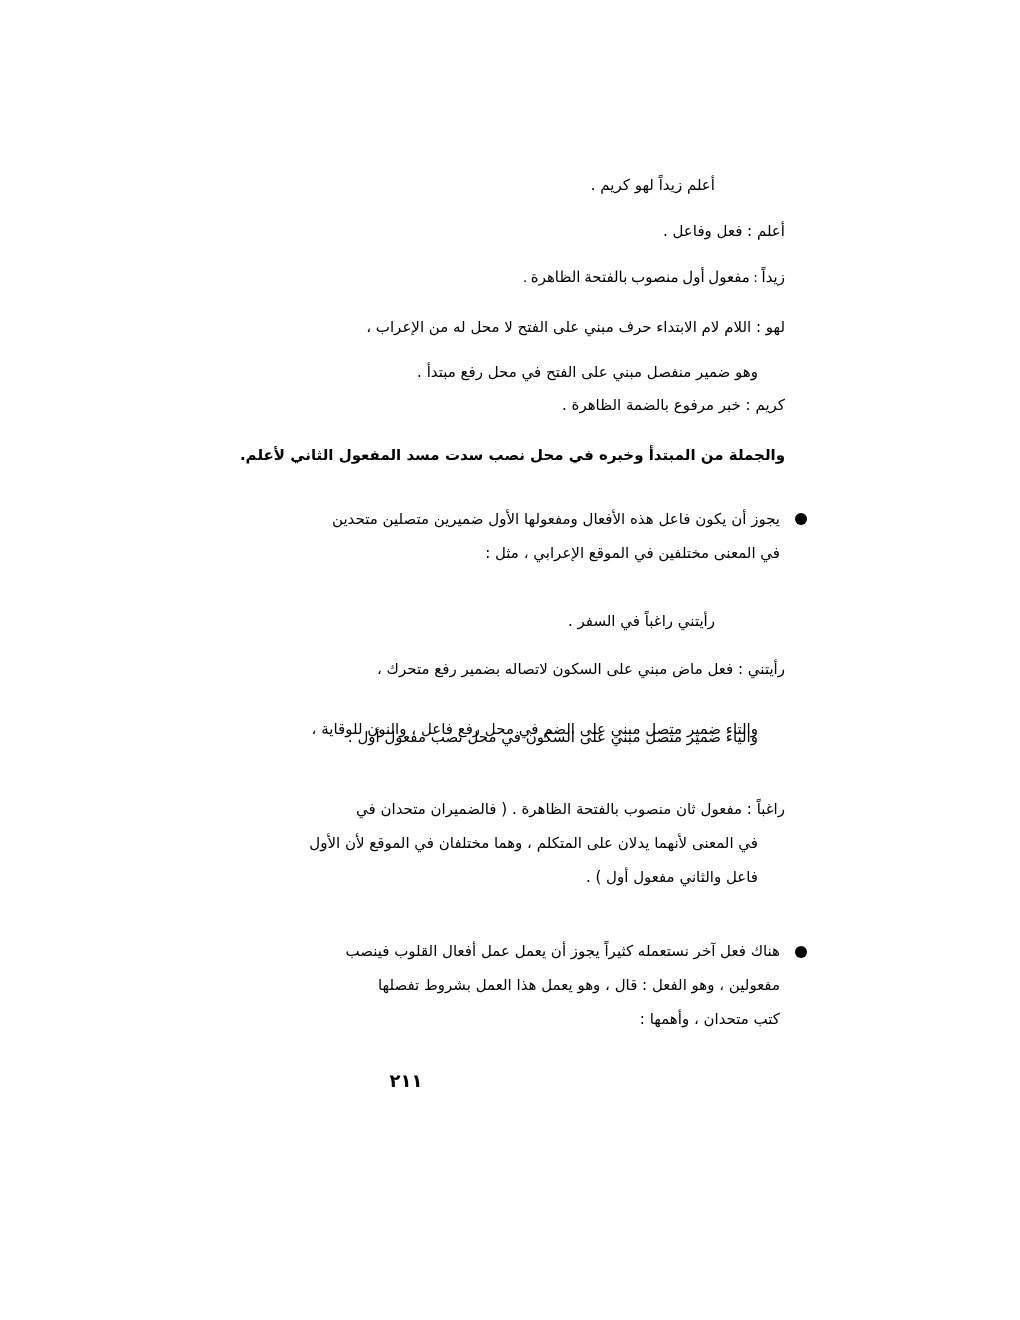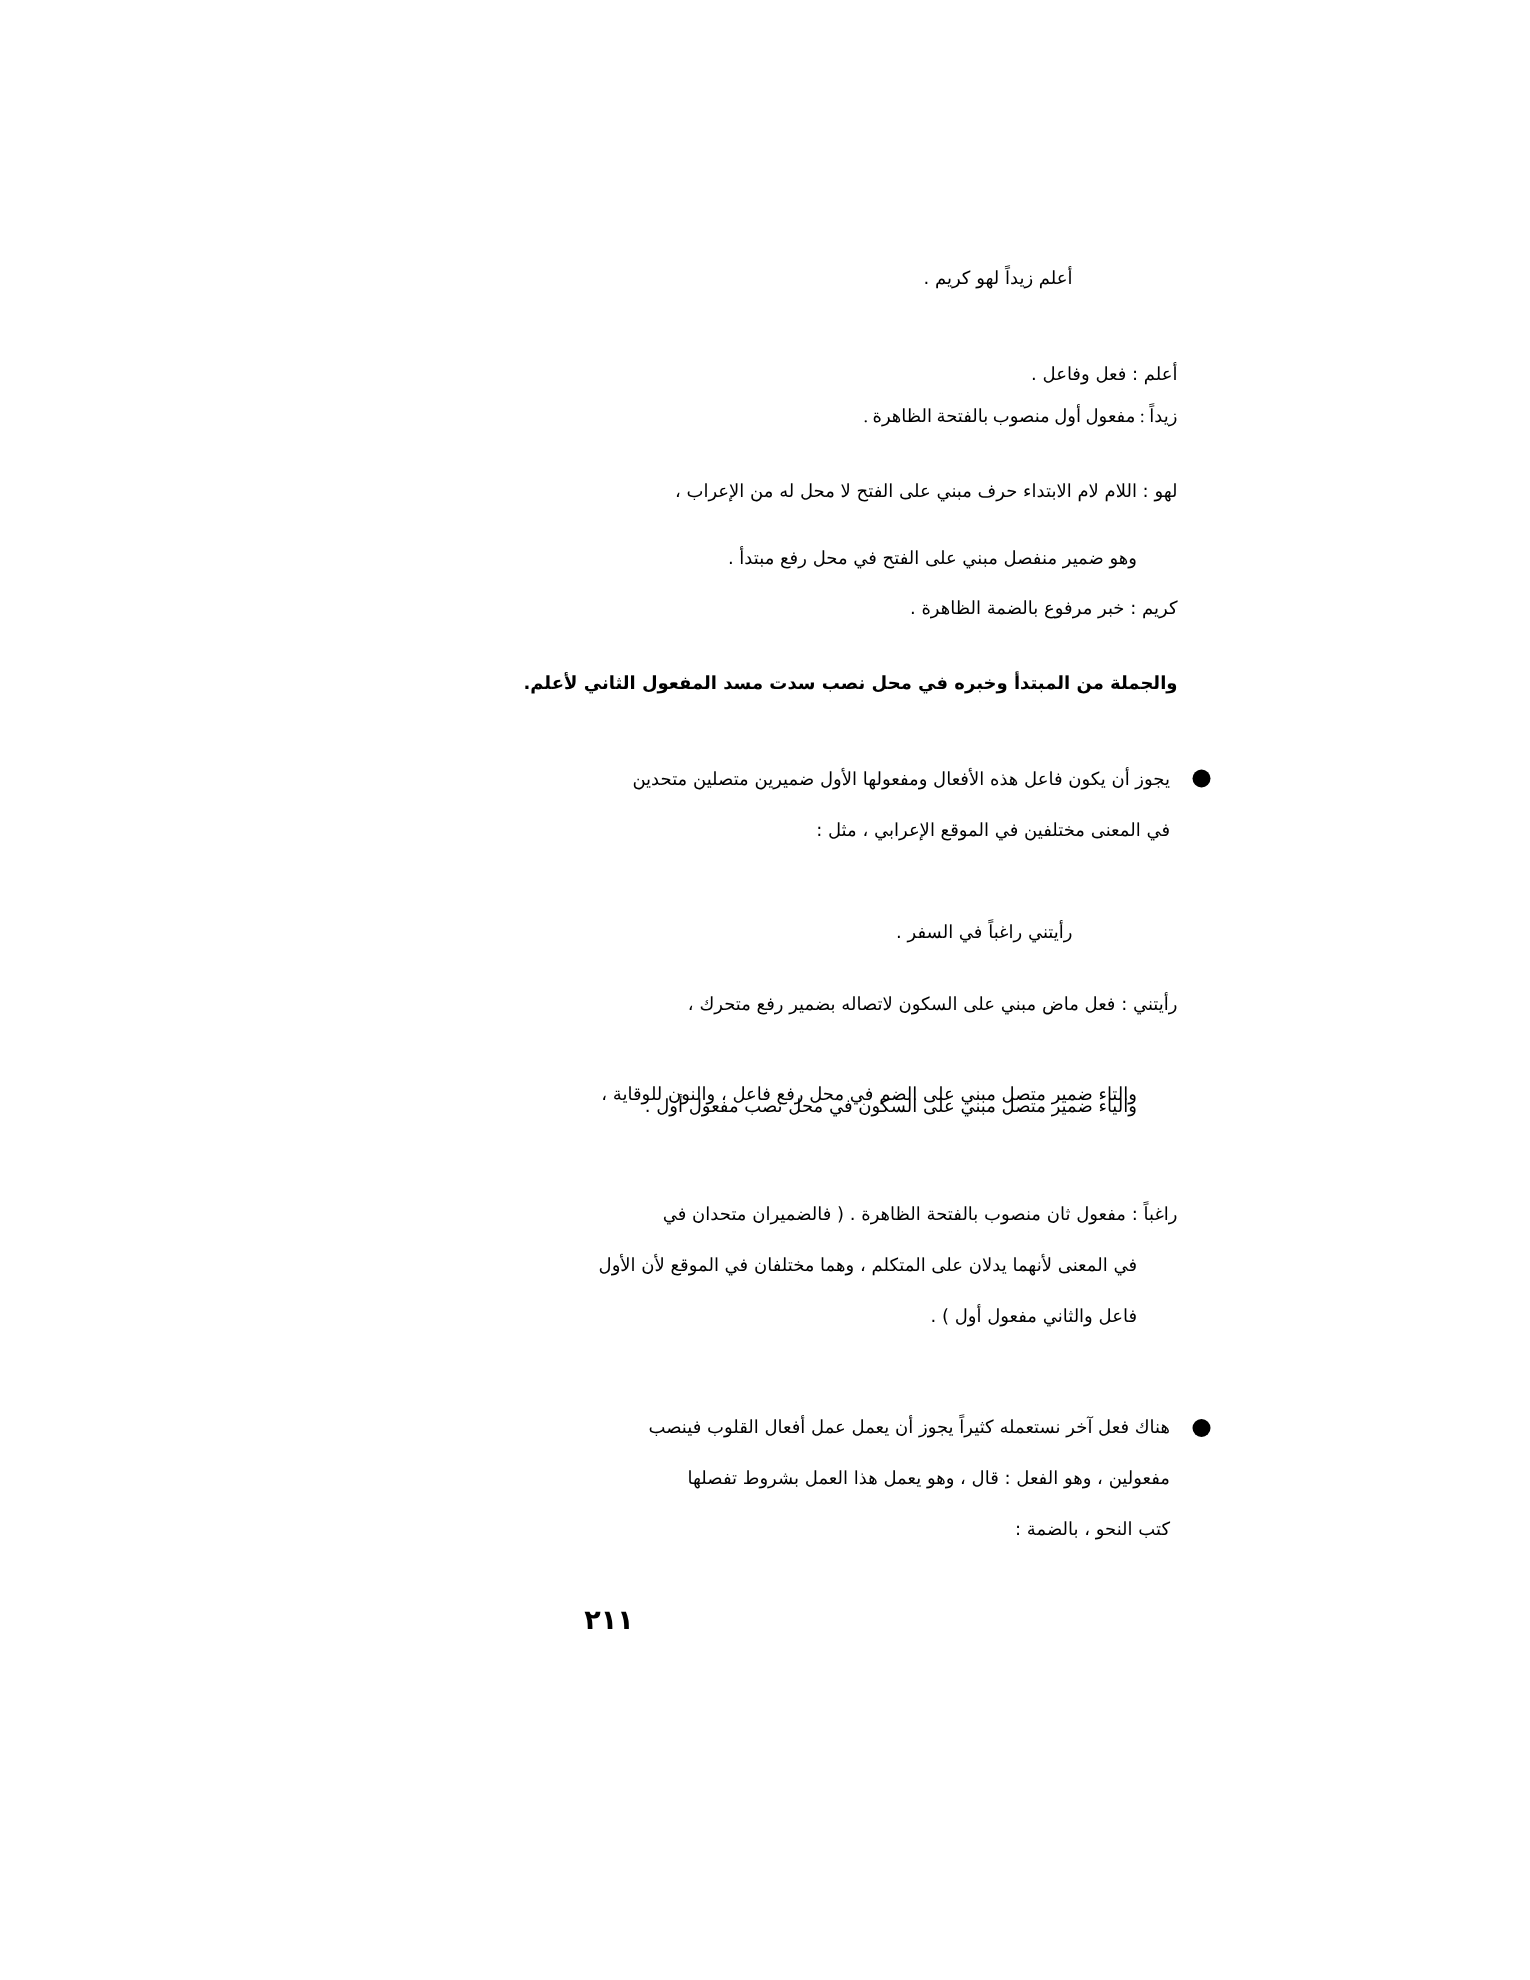--- a/index.html
+++ b/index.html
@@ -1,29 +1,29 @@
 <!DOCTYPE html>
 <html><head>
 <meta charset="utf-8">
 <style>
   html, body { margin: 0; padding: 0; background: #ffffff; }
   body { width: 1020px; height: 1320px; position: relative; overflow: hidden;
          font-family: "DejaVu Sans", sans-serif; color: #000; }
   .page { position: absolute; left: 0; top: 0; width: 1020px; height: 1320px; }
-  .line { position: absolute; direction: rtl; white-space: nowrap; font-size: 12px; line-height: 26px; }
+  .line { position: absolute; direction: rtl; white-space: nowrap; font-size: 15px; line-height: 26px; }
   .b { font-weight: bold; }
   .bullet { position: absolute; width: 12px; height: 12px; border-radius: 50%; background: #000; }
   .pagenum { position: absolute; left: 0; width: 812px; text-align: center; font-weight: bold; font-size: 18px; top: 1070px; }
 </style>
 </head>
 <body>
 
 <div class="page">
   <div class="line" style="right:305px; top:172px;">أعلم زيداً لهو كريم .</div>
-  <div class="line" style="right:235px; top:236px;">أعلم : فعل وفاعل .</div>
+  <div class="line" style="right:235px; top:218px;">أعلم : فعل وفاعل .</div>
   <div class="line" style="right:235px; top:264px;font-family:Liberation Serif, serif;">زيداً : مفعول أول منصوب بالفتحة الظاهرة .</div>
   <div class="line" style="right:235px; top:314px;">لهو : اللام لام الابتداء حرف مبني على الفتح لا محل له من الإعراب ،</div>
   <div class="line" style="right:262px; top:345px;margin-top:14px;">وهو ضمير منفصل مبني على الفتح في محل رفع مبتدأ .</div>
   <div class="line" style="right:235px; top:392px;">كريم : خبر مرفوع بالضمة الظاهرة .</div>
   <div class="line b" style="right:235px; top:442px;">والجملة من المبتدأ وخبره في محل نصب سدت مسد المفعول الثاني لأعلم.</div>
 
   <div class="bullet" style="left:795px; top:513px;"></div>
   <div class="line" style="right:240px; top:506px;">يجوز أن يكون فاعل هذه الأفعال ومفعولها الأول ضميرين متصلين متحدين</div>
   <div class="line" style="right:240px; top:540px;">في المعنى مختلفين في الموقع الإعرابي ، مثل :</div>
 
@@ -32,16 +32,16 @@
   <div class="line" style="right:262px; top:690px;margin-top:26px;">والتاء ضمير متصل مبني على الضم في محل رفع فاعل ، والنون للوقاية ،</div>
   <div class="line" style="right:262px; top:724px;">والياء ضمير متصل مبني على السكون في محل نصب مفعول أول .</div>
 
   <div class="line" style="right:235px; top:796px;">راغباً : مفعول ثان منصوب بالفتحة الظاهرة . ( فالضميران متحدان في</div>
   <div class="line" style="right:262px; top:830px;">في المعنى لأنهما يدلان على المتكلم ، وهما مختلفان في الموقع لأن الأول</div>
   <div class="line" style="right:262px; top:864px;">فاعل والثاني مفعول أول ) .</div>
 
   <div class="bullet" style="left:795px; top:946px;"></div>
   <div class="line" style="right:240px; top:938px;">هناك فعل آخر نستعمله كثيراً يجوز أن يعمل عمل أفعال القلوب فينصب</div>
   <div class="line" style="right:240px; top:972px;">مفعولين ، وهو الفعل : قال ، وهو يعمل هذا العمل بشروط تفصلها</div>
-  <div class="line" style="right:240px; top:1006px;">كتب النحو ، بالضمة :</div>
+  <div class="line" style="right:240px; top:1006px;">كتب متحدان ، وأهمها :</div>
 
   <div class="pagenum">٢١١</div>
 </div>
 
 </body></html>

